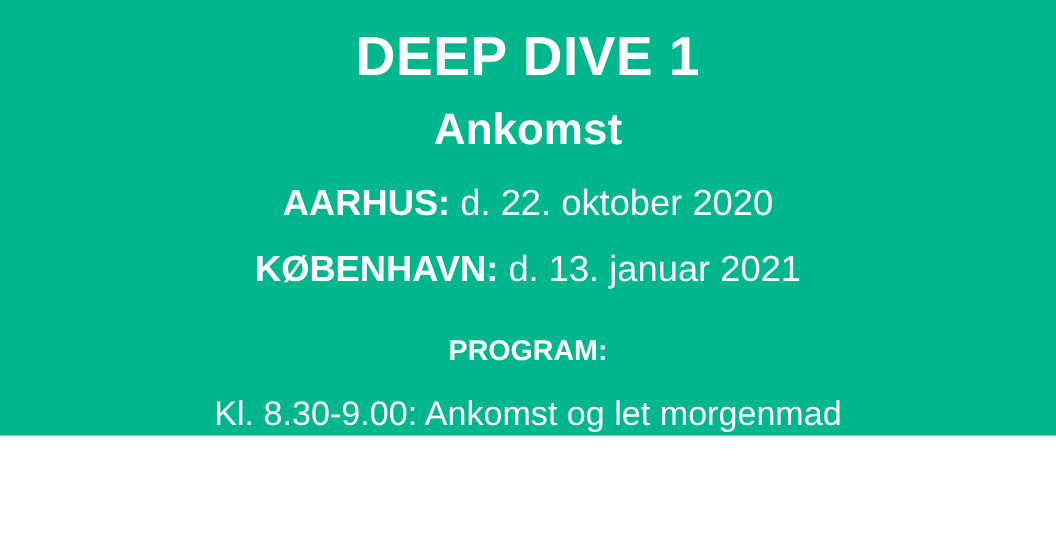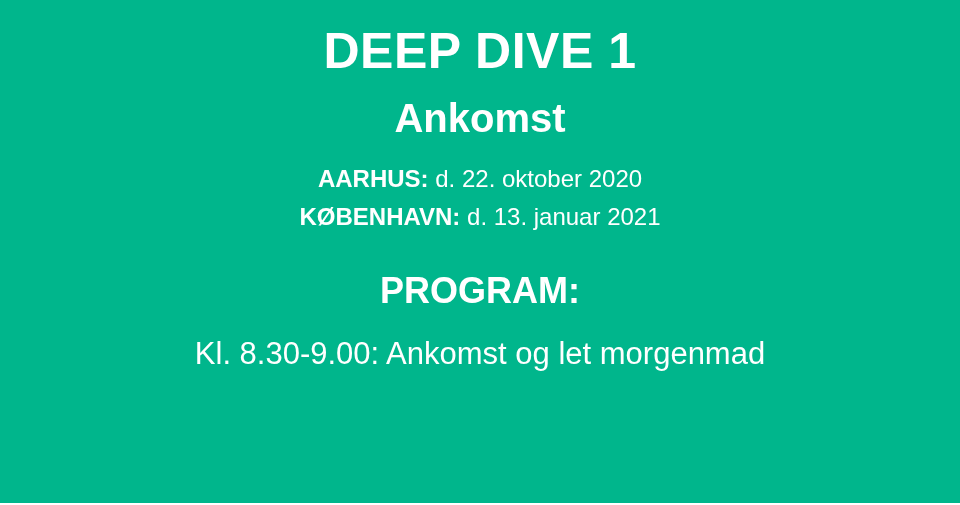--- a/index.html
+++ b/index.html
@@ -11,21 +11,21 @@
     background: #ffffff;
   }
   body {
     font-family: "Liberation Sans", sans-serif;
     -webkit-font-smoothing: antialiased;
   }
 
   .poster {
     position: relative;
     width: 960px;
-    height: 503px;
+    height: 396px;
     background: #00b68c;
     box-sizing: border-box;
     display: flex;
     flex-direction: column;
     align-items: center;
     color: #ffffff;
     overflow: hidden;
   }
 
   .bottom-strip {
@@ -47,35 +47,35 @@
   .subtitle {
     font-size: 40px;
     font-weight: 700;
     line-height: 1;
     margin-top: 22px;
     text-align: center;
     white-space: nowrap;
   }
 
   .date-line {
-    font-size: 24px;
+    font-size: 33px;
     font-weight: 400;
     line-height: 1.1;
     text-align: center;
     white-space: nowrap;
   }
   .date-line.first { margin-top: 28px; }
-  .date-line.second { margin-top: 12px; text-align: right; }
+  .date-line.second { margin-top: 24px; text-align: right; }
 
   .date-line .city {
     font-weight: 700;
   }
 
   .program-heading {
-    font-size: 36px;
+    font-size: 26px;
     font-weight: 700;
     line-height: 1;
     margin-top: 42px;
     text-align: center;
     white-space: nowrap;
   }
 
   .program-line {
     font-size: 31px;
     font-weight: 400;

